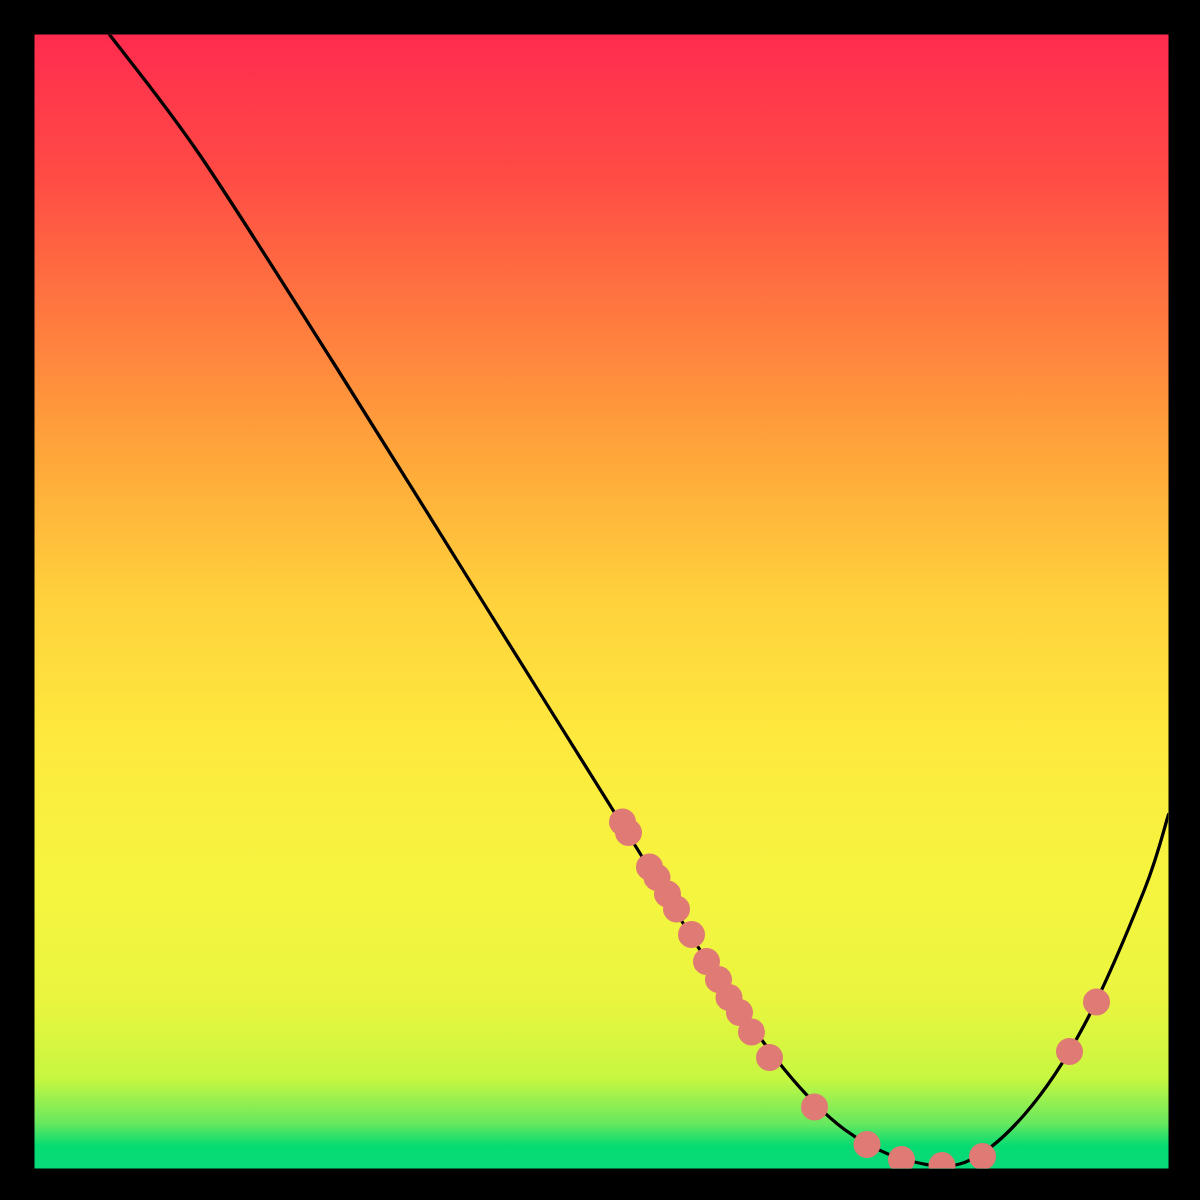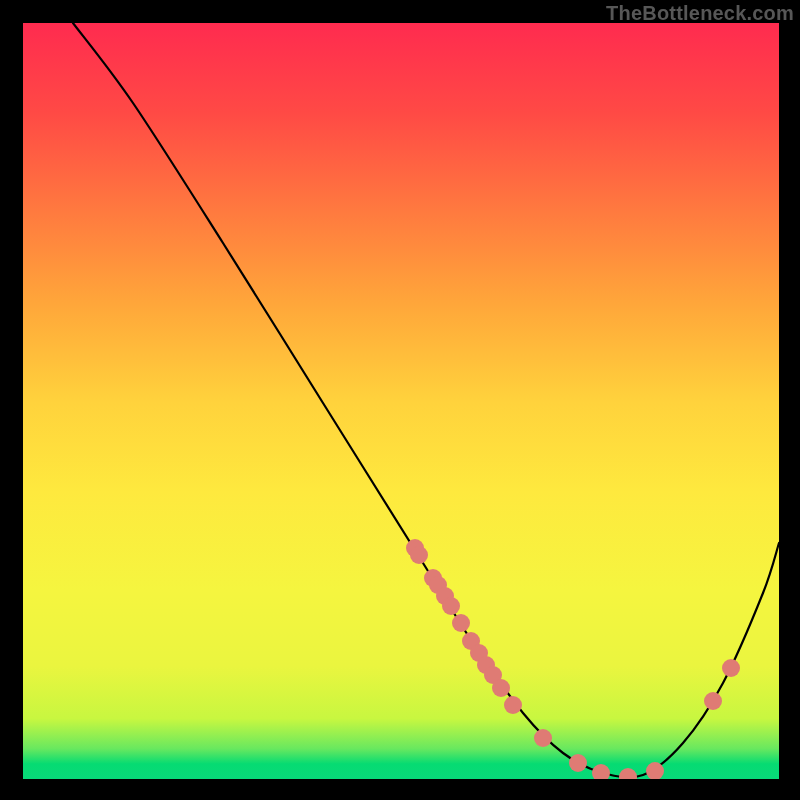--- a/index.html
+++ b/index.html
@@ -78,14 +78,13 @@
           <circle cx="520" cy="715" r="9" fill="#df7b74"></circle>
           <circle cx="555" cy="740" r="9" fill="#df7b74"></circle>
           <circle cx="578" cy="750" r="9" fill="#df7b74"></circle>
           <circle cx="605" cy="754" r="9" fill="#df7b74"></circle>
           <circle cx="632" cy="748" r="9" fill="#df7b74"></circle>
           <circle cx="690" cy="678" r="9" fill="#df7b74"></circle>
           <circle cx="708" cy="645" r="9" fill="#df7b74"></circle>
         </g>
     </svg>
   </div>
-  <div class="watermark">TheBottleneck.com</div>
 </div>
 
 </body></html>

